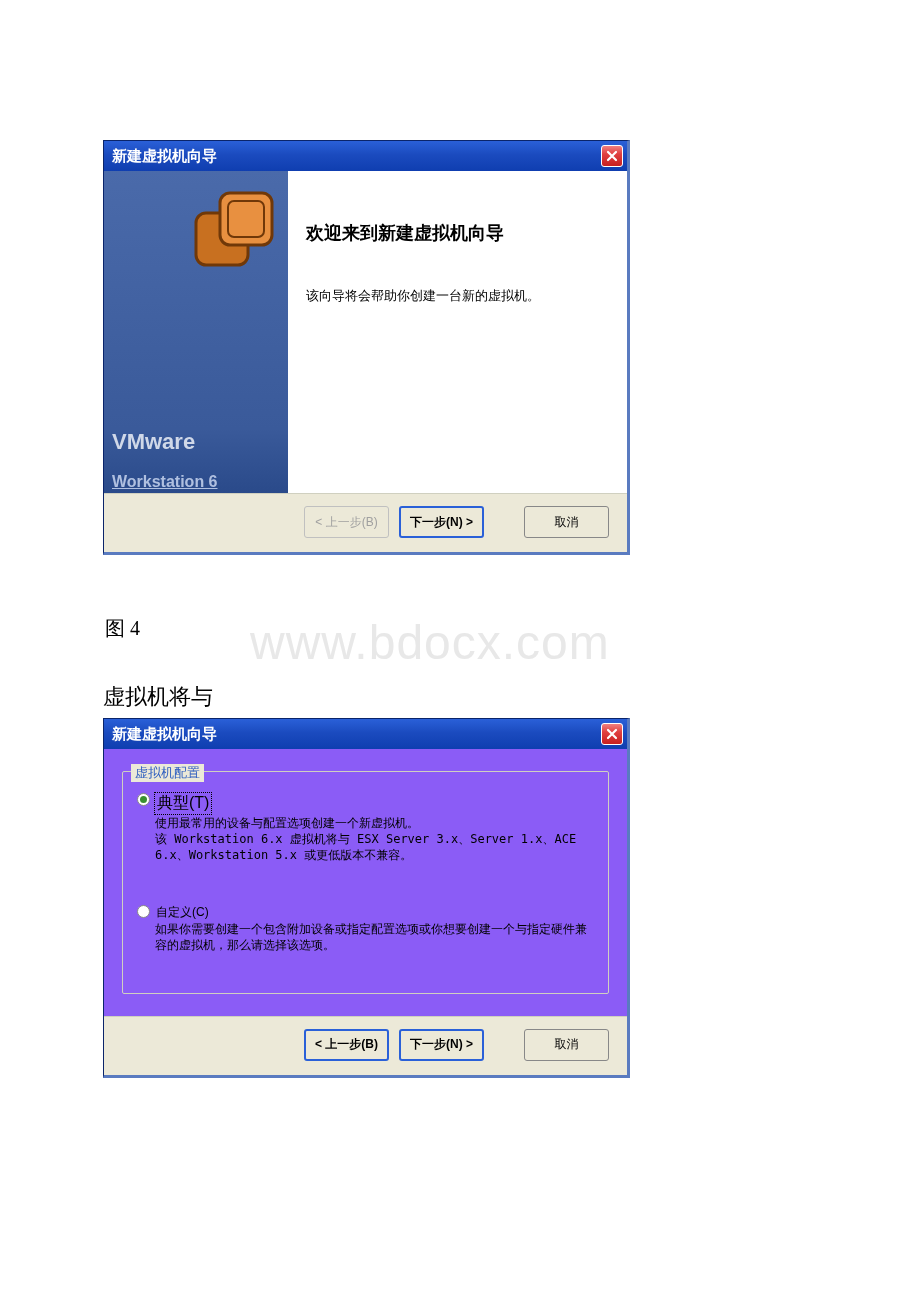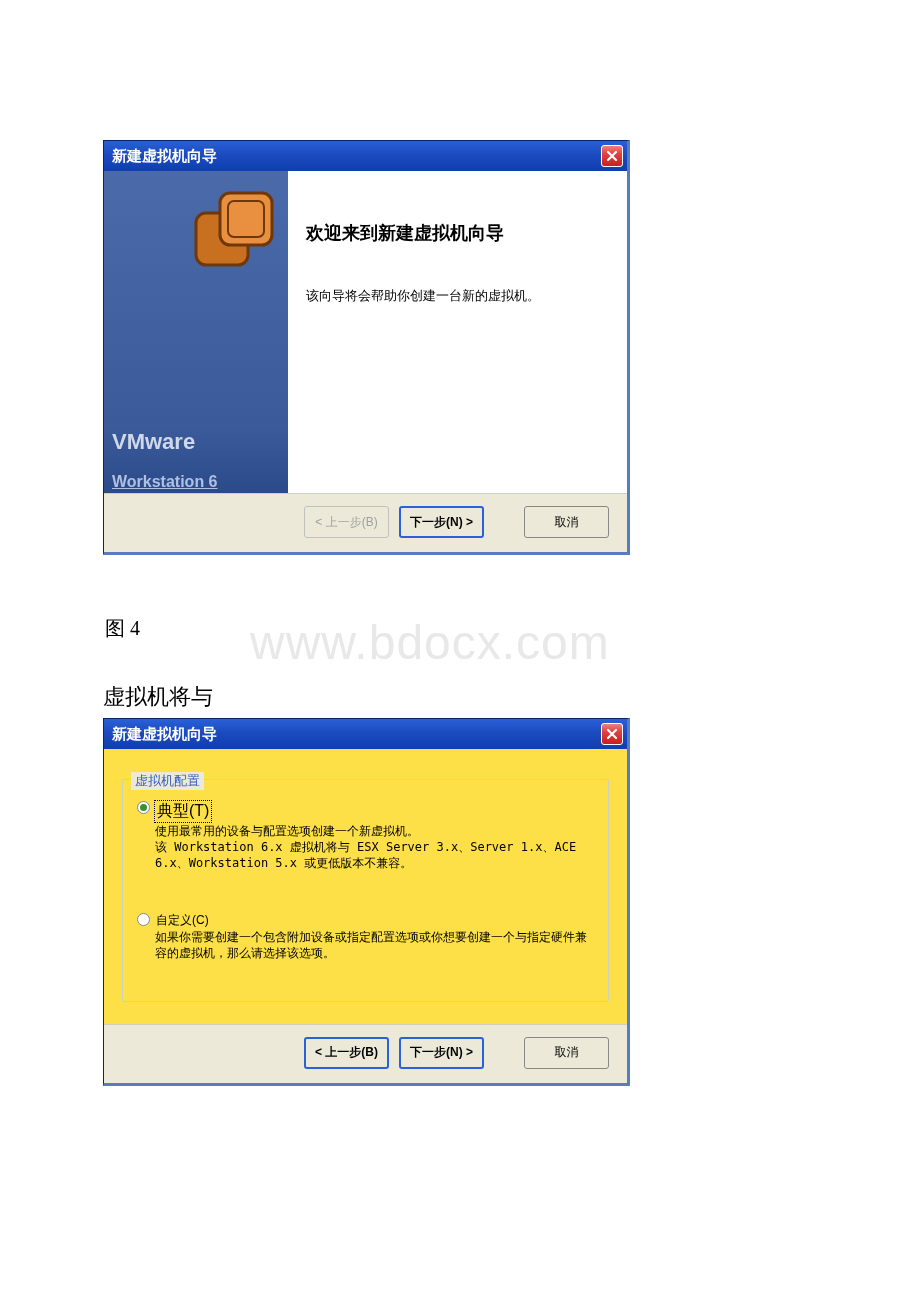--- a/index.html
+++ b/index.html
@@ -163,22 +163,22 @@
   font-weight: bold;
   color: #000;
 }
 .dialog2-subheading {
   font-size: 12px;
   color: #000;
   margin-left: 26px;
   margin-top: 4px;
 }
 .dialog2-body {
-  background: #fde047;
-  padding: 30px 18px 22px 18px;
+  background: #8b5cf6;
+  padding: 22px 18px 22px 18px;
 }
 .fieldset {
   border: 1px solid #d0d0c0;
   padding: 14px 14px 40px 14px;
   border-radius: 2px;
   position: relative;
 }
 .fieldset-legend {
   color: #3060c0;
   background: #ece9d8;

